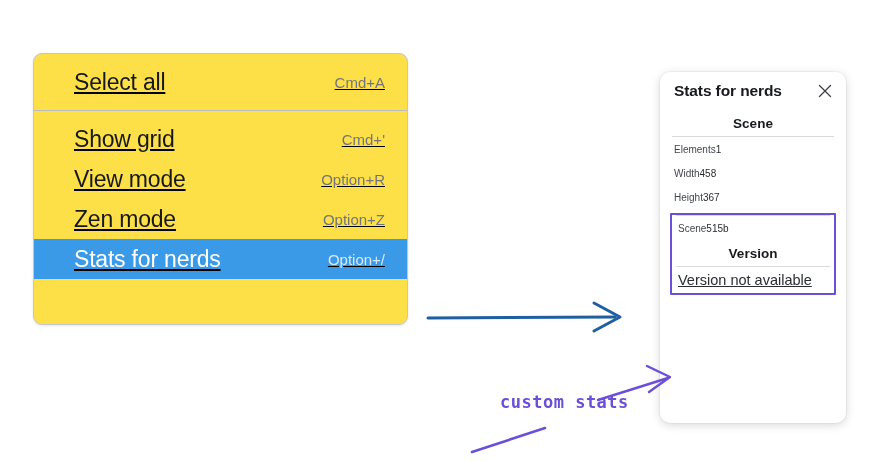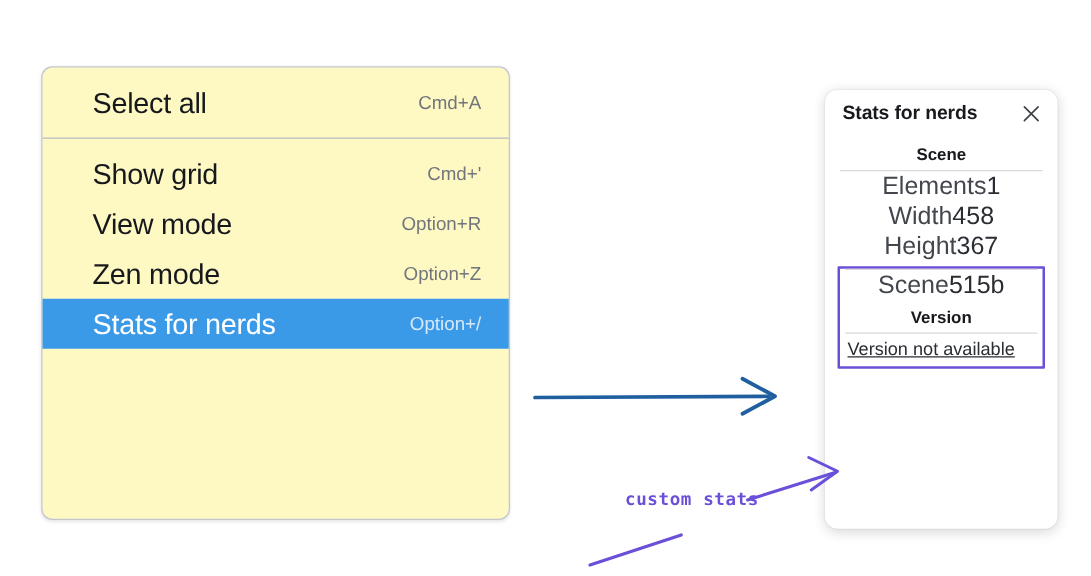--- a/index.html
+++ b/index.html
@@ -18,28 +18,29 @@
     position: absolute;
     inset: 0;
   }
 
   
   #context-menu {
     position: absolute;
     left: 33px;
     top: 53px;
     width: 375px;
-    height: 363px;
-    background: #fef9c3;
+    height: 272px;
+    background: #fde047;
     border: 1px solid #c3c7cd;
     border-radius: 9px;
     box-sizing: border-box;
     box-shadow: 0 1px 3px rgba(0,0,0,0.10);
     padding-top: 8px;
     padding-bottom: 8px;
+    text-decoration: underline;
   }
   .menu-group {
     padding: 0;
   }
   .menu-divider {
     height: 1px;
     background: #b7bcc6;
     margin: 8px 0 8px 0;
   }
   .menu-item {
@@ -116,24 +117,24 @@
     padding: 6px 0 5px 0;
   }
   .rule {
     height: 1px;
     background: #d9dade;
     margin: 0 2px;
   }
   .stat-row {
     display: flex;
     align-items: center;
-    justify-content: center;
+    justify-content: flex-start;
     height: 24px;
     padding: 0 4px;
-    font-size: 20px;
+    font-size: 10px;
     color: #2a2d32;
   }
   .stat-row .k { color: #43474d; }
   .stat-row .v { color: #2a2d32; }
 
   .highlight-box {
     border: 2px solid #6b4fd8;
     border-radius: 1px;
     margin-top: 4px;
     padding: 0 2px 3px 2px;
@@ -150,21 +151,21 @@
   #annotations {
     position: absolute;
     inset: 0;
     pointer-events: none;
   }
   #annotation-text-custom-stats {
     position: absolute;
     left: 500px;
     top: 392px;
     font-family: "DejaVu Sans Mono", monospace;
-    font-size: 14px;
+    font-size: 17px;
     font-weight: bold;
     color: #6b4fd8;
     letter-spacing: 0.5px;
     white-space: nowrap;
   }
 </style>
 </head>
 <body>
 
 <div class="stage">

